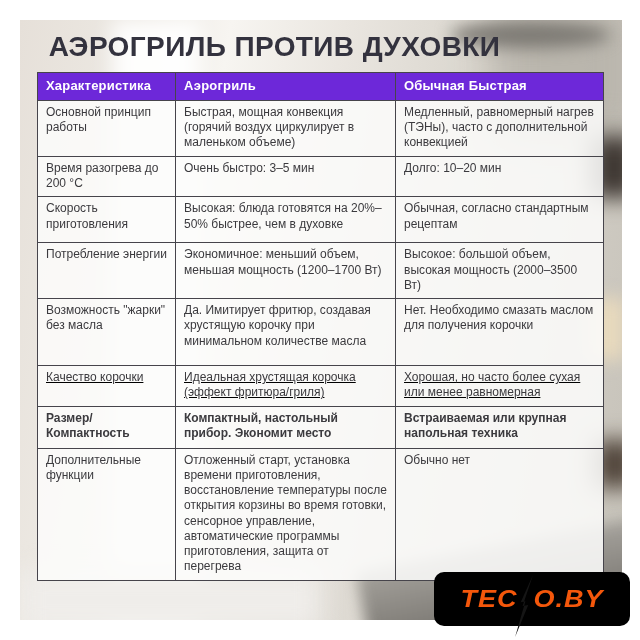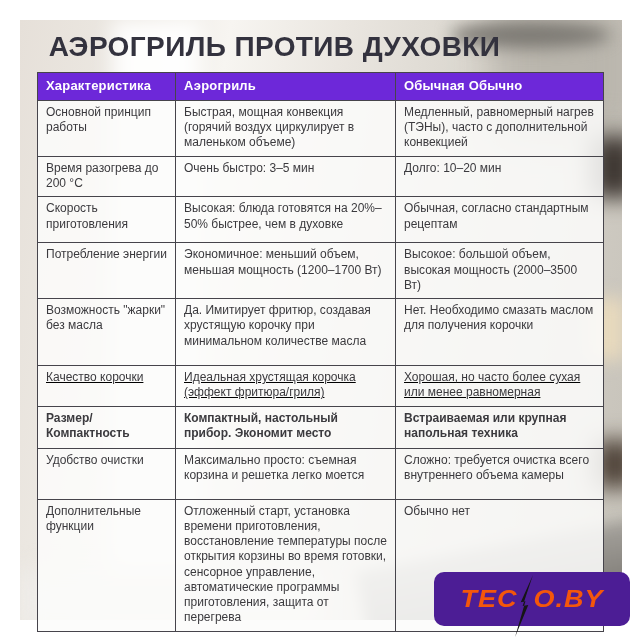--- a/index.html
+++ b/index.html
@@ -45,21 +45,21 @@
     font-size:12px;line-height:1.27;padding:4px 8px 5px;
     overflow-wrap:break-word;
   }
   tr.hr{height:28px;}
   tr.r0{height:56px;} tr.r1{height:35px;} tr.r2{height:46px;}
   tr.r3{height:47px;} tr.r4{height:67px;} tr.r5{height:40px;text-decoration:underline;}
   tr.r6{height:42px;font-weight:bold;} tr.r7{height:51px;} tr.r8{height:128px;}
 
   .logo-box{
     position:absolute;right:10px;bottom:14px;width:196px;height:54px;
-    background:#4c1d95;border-radius:10px;
+    background:#000000;border-radius:10px;
     display:flex;align-items:center;justify-content:center;
   }
   .logo-txt{
     color:#f4570b;font-style:italic;font-weight:900;font-size:27px;
     letter-spacing:1px;line-height:1;transform:scaleY(.92);
   }
   .bolt{
     width:19px;height:62px;transform:translateY(7px);
     margin:0 -1px 0 -2px;overflow:visible;
   }
@@ -86,21 +86,21 @@
   <table class="cmp">
     <colgroup>
       <col style="width:138px">
         <col style="width:220px">
         <col style="width:208px">
     </colgroup>
     <thead>
       <tr class="hr">
         <th>Характеристика</th>
         <th>Аэрогриль</th>
-        <th>Обычная Обычно</th>
+        <th>Обычная Быстрая</th>
       </tr>
     </thead>
     <tbody>
       <tr class="r0">
         <td>Основной принцип работы</td>
         <td>Быстрая, мощная конвекция (горячий воздух циркулирует в маленьком объеме)</td>
         <td>Медленный, равномерный нагрев (ТЭНы), часто с дополнительной конвекцией</td>
       </tr>
       <tr class="r1">
         <td>Время разогрева до 200 °C</td>
@@ -125,25 +125,20 @@
       <tr class="r5">
         <td>Качество корочки</td>
         <td>Идеальная хрустящая корочка (эффект фритюра/гриля)</td>
         <td>Хорошая, но часто более сухая или менее равномерная</td>
       </tr>
       <tr class="r6">
         <td>Размер/Компактность</td>
         <td>Компактный, настольный прибор. Экономит место</td>
         <td>Встраиваемая или крупная напольная техника</td>
       </tr>
-      <tr class="r7">
-        <td>Удобство очистки</td>
-        <td>Максимально просто: съемная корзина и решетка легко моется</td>
-        <td>Сложно: требуется очистка всего внутреннего объема камеры</td>
-      </tr>
       <tr class="r8">
         <td>Дополнительные функции</td>
         <td>Отложенный старт, установка времени приготовления, восстановление температуры после открытия корзины во время готовки, сенсорное управление, автоматические программы приготовления, защита от перегрева</td>
         <td>Обычно нет</td>
       </tr>
     </tbody>
   </table>
 
   <div class="logo-box">
     <span class="logo-txt">TEC</span>

